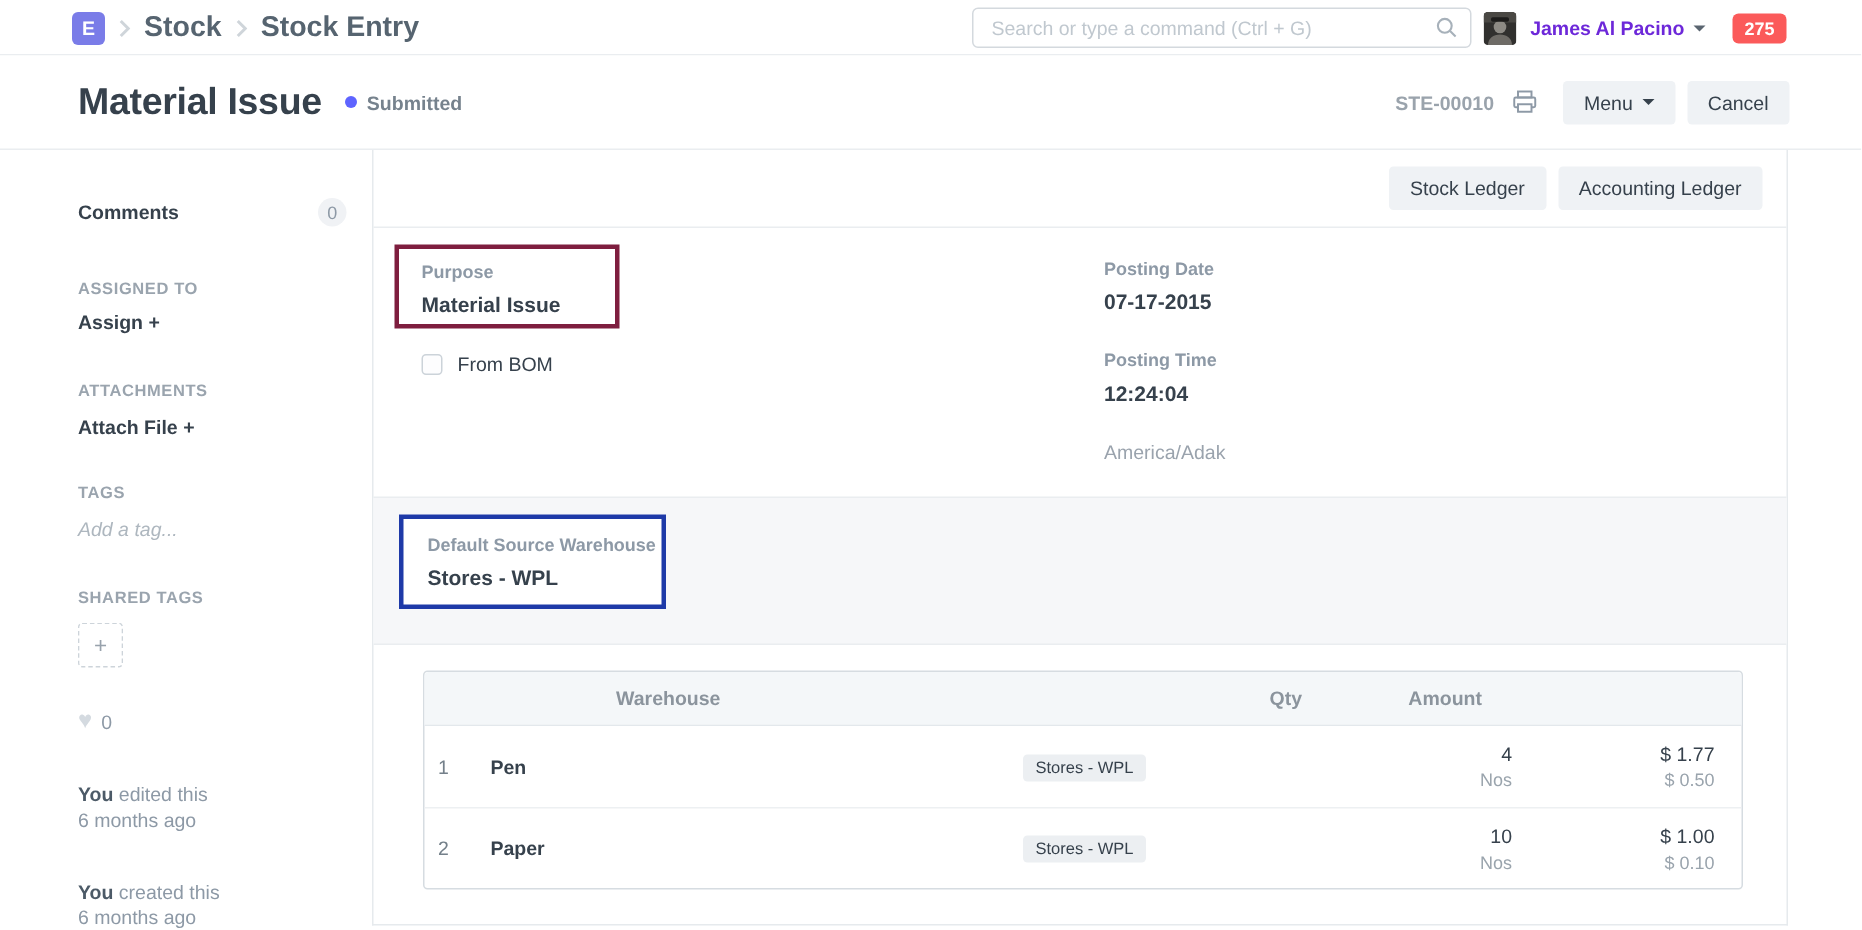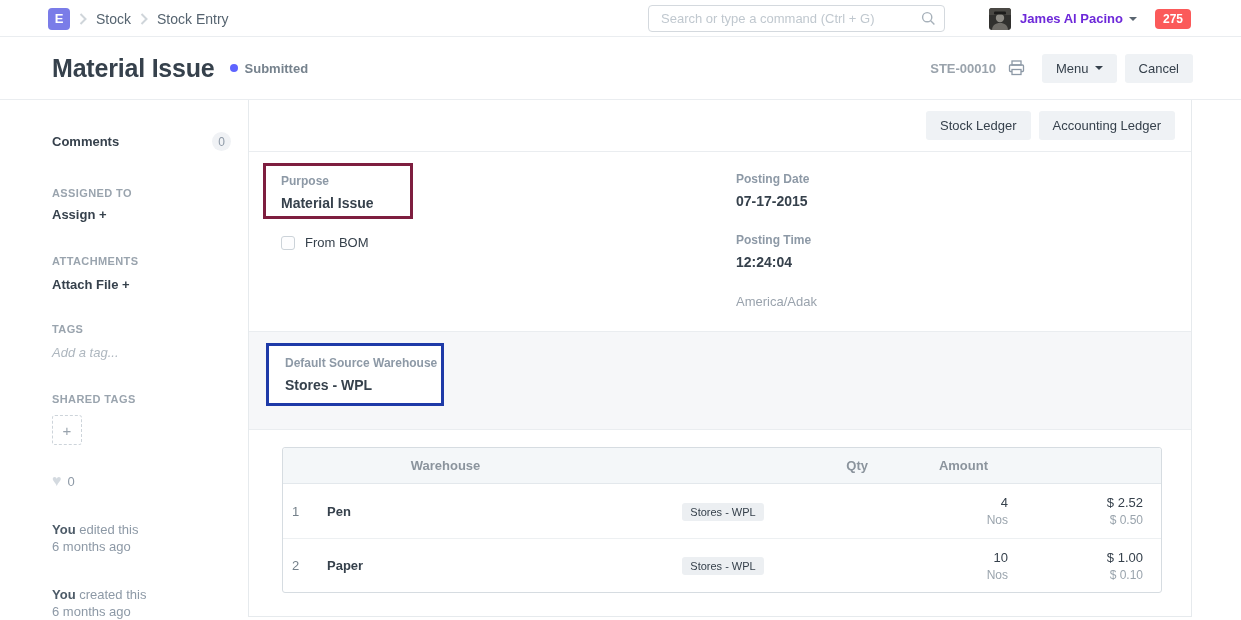--- a/index.html
+++ b/index.html
@@ -6,24 +6,24 @@
   html,body { background:#fff; }
   body { font-family:"Liberation Sans", sans-serif; color:#36414c; }
   .app { position:relative; width:1241px; height:620px; background:#fff; overflow:hidden; }
 
   
   .navbar { position:absolute; top:0; left:0; width:100%; height:37px;
             border-bottom:1px solid #eaedf0; background:#fff; }
   .nav-left { position:absolute; left:48px; top:0; height:37px; display:flex; align-items:center; gap:9px; }
   .logo { width:22px; height:22px; border-radius:4px; background:#7a7ce8; color:#fff;
           display:flex; align-items:center; justify-content:center; font-size:13px; font-weight:bold; cursor:pointer; }
-  .crumb { font-size:14px; font-weight:normal; color:#566470; text-decoration:none; cursor:pointer; }
+  .crumb { font-size:19px; font-weight:bold; color:#566470; text-decoration:none; cursor:pointer; }
   .bc-chev { display:flex; align-items:center; }
 
-  .nav-search { position:absolute; left:648px; top:5px; width:297px; height:27px; }
+  .nav-search { position:absolute; left:648px; top:5px; width:333px; height:27px; }
   .nav-search input { width:100%; height:100%; border:1px solid #d4d9de; border-radius:4px;
                       padding:0 30px 0 12px; font-size:13px; color:#36414c; outline:none;
                       font-family:"Liberation Sans", sans-serif; background:#fff; }
   .nav-search input::placeholder { color:#c0c8cf; }
   .nav-search .sicon { position:absolute; right:9px; top:6px; }
 
   .nav-right { position:absolute; right:50px; top:0; height:37px; display:flex; align-items:center; }
   .avatar { width:22px; height:22px; border-radius:3px; overflow:hidden; cursor:pointer; flex:0 0 auto; }
   .user-name { margin-left:9px; font-size:13px; font-weight:bold; color:#6d28d9; cursor:pointer; }
   .caret { width:0; height:0; border-left:4px solid transparent; border-right:4px solid transparent;
@@ -277,21 +277,21 @@
 
         <div class="t-row t-body-row">
           <div class="td-num">1</div>
           <div class="td-item">Pen</div>
           <div class="td-wh"><span class="wh-pill">Stores - WPL</span></div>
           <div class="td-qty">
             <div class="cell-main">4</div>
             <div class="cell-sub">Nos</div>
           </div>
           <div class="td-amt">
-            <div class="cell-main">$ 2.52</div>
+            <div class="cell-main">$ 1.77</div>
             <div class="cell-sub">$ 0.50</div>
           </div>
         </div>
 
         <div class="t-row t-body-row">
           <div class="td-num">2</div>
           <div class="td-item">Paper</div>
           <div class="td-wh"><span class="wh-pill">Stores - WPL</span></div>
           <div class="td-qty">
             <div class="cell-main">10</div>

